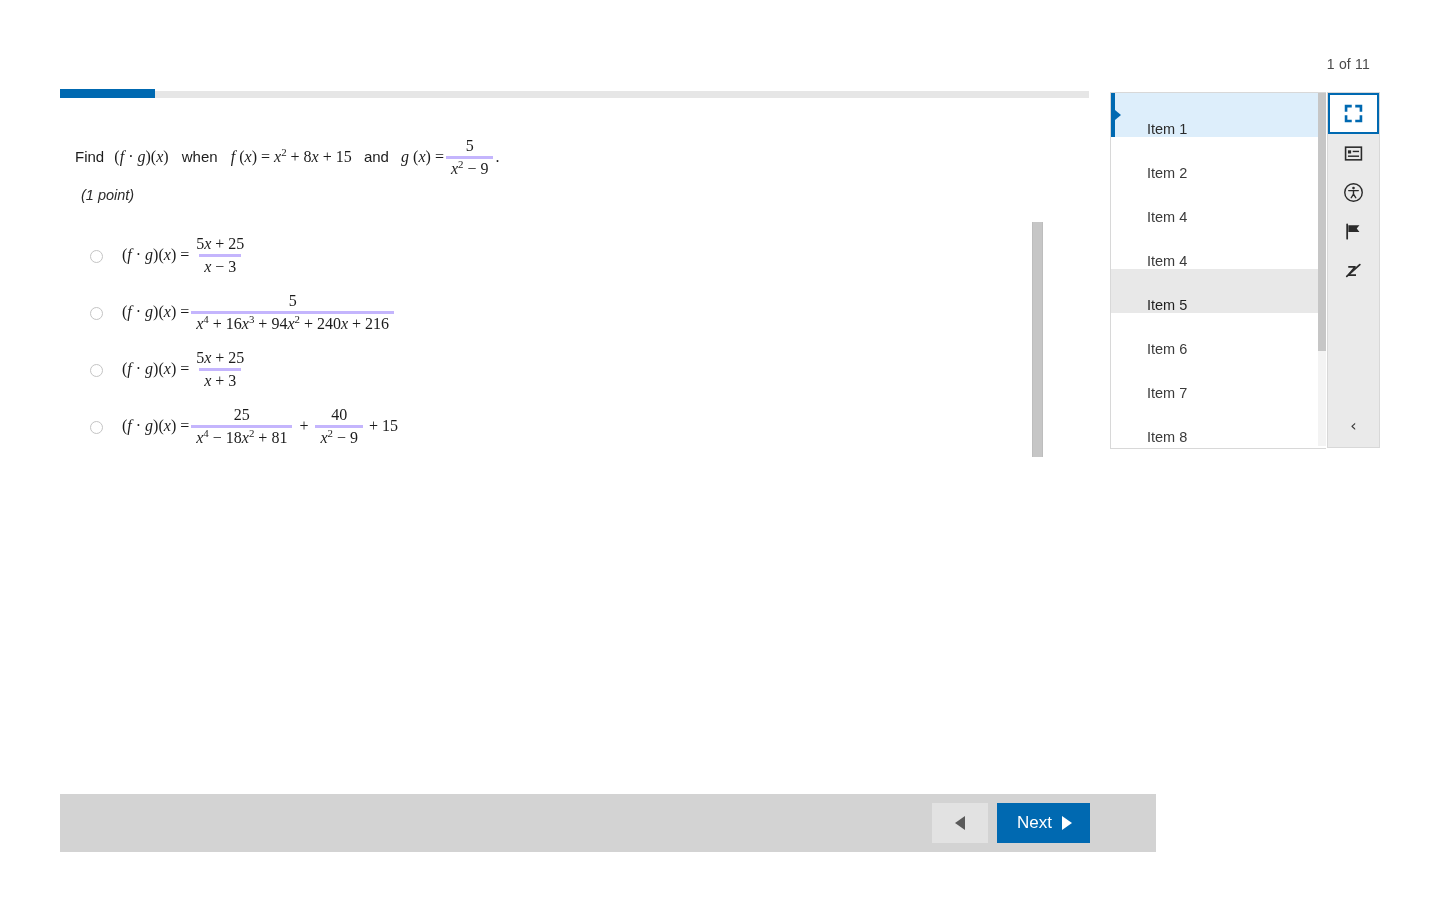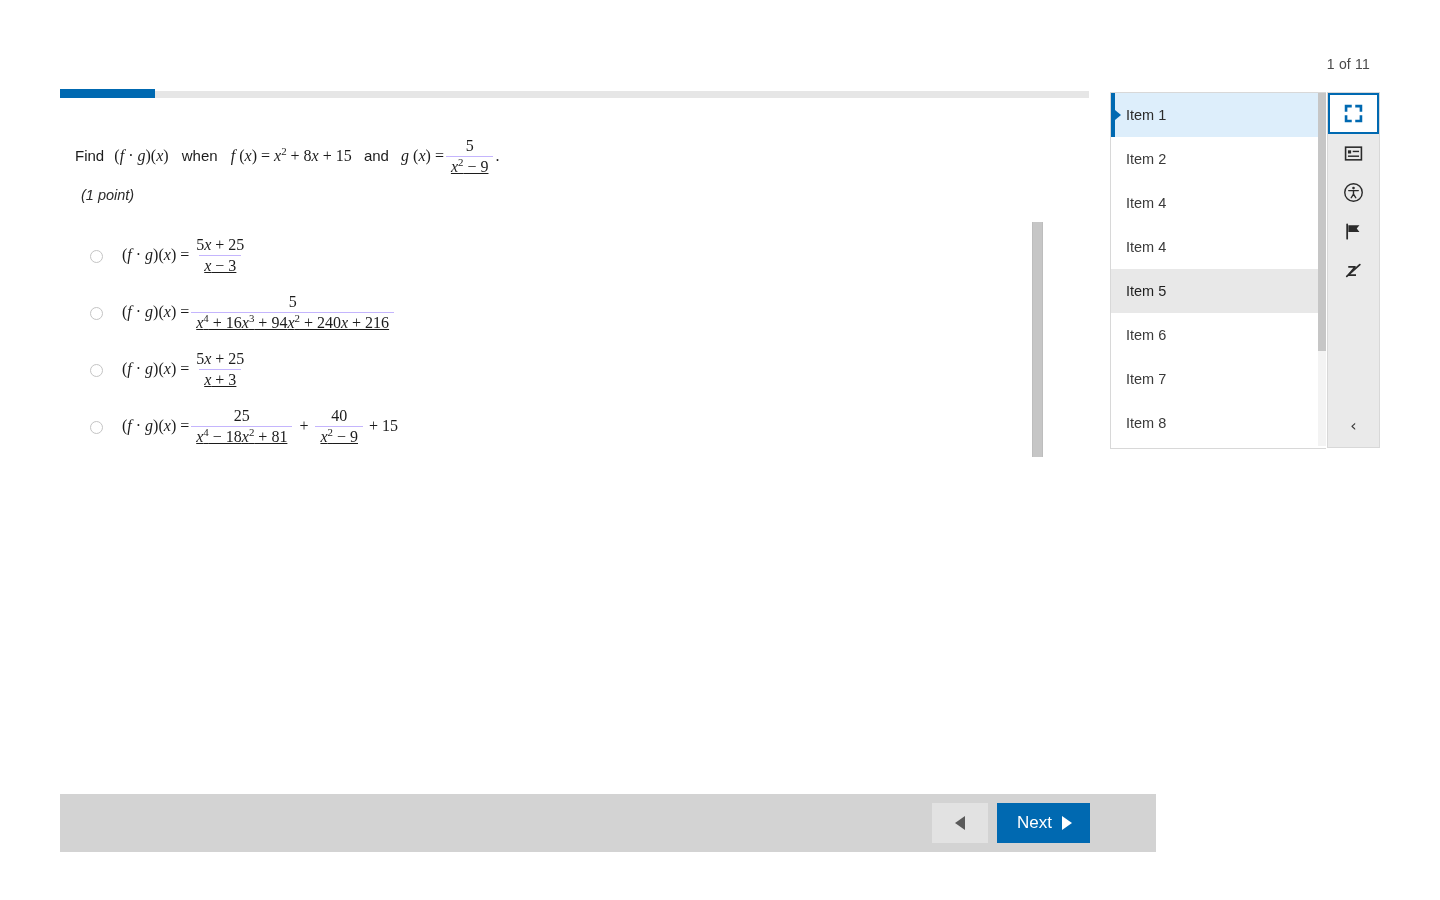--- a/index.html
+++ b/index.html
@@ -110,24 +110,23 @@
     vertical-align: middle;
     margin: 0 2px;
     position: relative;
     top: -1px;
   }
   .frac .num {
     padding: 0 5px 1px 5px;
     line-height: 1.1;
   }
   .frac .den {
-    border-top: 1px solid #c4b5fd;
+    border-top: 3px solid #c4b5fd;
     padding: 1px 5px 0 5px;
     line-height: 1.1;
-    text-decoration: underline;
   }
   sup.exp {
     font-size: 0.68em;
     vertical-align: super;
     line-height: 0;
   }
   .op { padding: 0 1px; }
 
   
   .content-scrollbar {
@@ -211,22 +210,22 @@
     border-right: none;
     overflow: hidden;
   }
   .nav-list {
     position: relative;
   }
   .nav-item {
     position: relative;
     height: 44px;
     display: flex;
-    align-items: center;
-    padding-left: 15px;
+    align-items: flex-end;
+    padding-left: 36px;
     font-size: 14.5px;
     color: #3a3a3a;
     background: #ffffff;
     cursor: pointer;
     box-sizing: border-box;
   }
   .nav-item.active {
     background: #ddeefb;
     color: #2b2b2b;
   }

